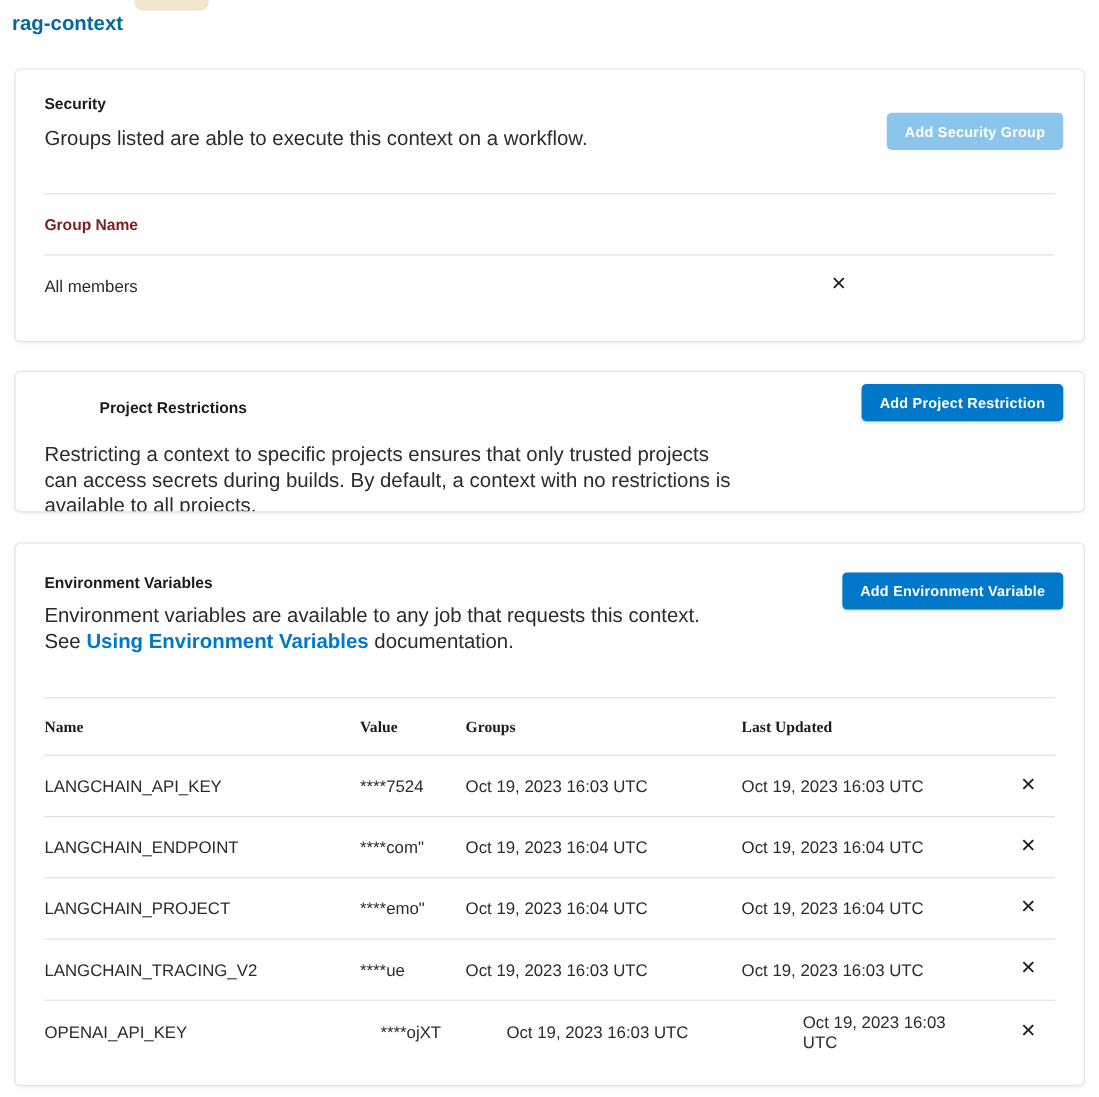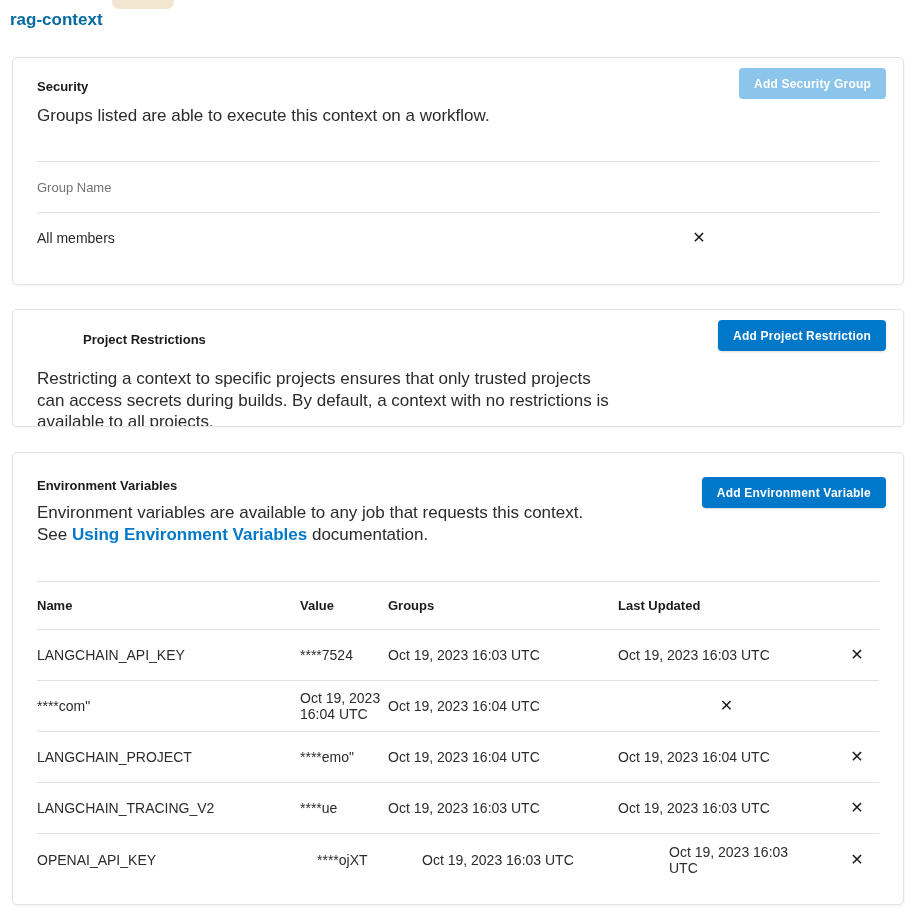--- a/index.html
+++ b/index.html
@@ -73,21 +73,21 @@
   }
   .divider{
     height:1px;
     background:var(--divider);
   }
   .div-sec1{margin-top:34px;}
   .div-sec2{margin-top:17px;}
   .div-env1{margin-top:36px;}
   .btn{
     position:absolute;
-    top:10px;right:17px;
+    top:36px;right:17px;
     height:31px;
     padding:0 15px;
     border:none;
     border-radius:4px;
     background:var(--primary-button);
     color:#ffffff;
     font-family:"Liberation Sans", sans-serif;
     font-size:12px;
     font-weight:600;
     letter-spacing:.2px;
@@ -96,23 +96,23 @@
   }
   .btn-disabled{
     background:var(--disabled-button);
     box-shadow:none;
   }
   .card-projects .btn{top:10px;}
   .card-envvars .btn{top:24px;}
   .group-header{
     margin-top:18px;
     font-size:13px;
-    font-weight:400;
+    font-weight:700;
     line-height:15px;
-    color:#737373;
+    color:#7f1d1d;
   }
   .group-row{
     position:relative;
     margin-top:17px;
     font-size:14px;
     line-height:17px;
     color:#2b2b2b;
   }
   .remove-btn{
     background:none;
@@ -141,20 +141,21 @@
     border-bottom:1px solid var(--divider);
     font-size:14px;
     color:#2b2b2b;
   }
   .erow:last-child{border-bottom:none;gap:17px;}
   .erow-header{
     height:48px;
     font-size:13px;
     font-weight:700;
     color:#1b1b1b;
+    font-family:Liberation Serif, serif;
   }
   .erow .remove-btn{justify-self:center;}
 </style>
 </head>
 <body>
 
 <h1 class="page-title">rag-context</h1>
 <div class="artifact"></div>
 
 <section class="card card-security">
@@ -194,20 +195,21 @@
 
     <div class="erow">
       <span>LANGCHAIN_API_KEY</span>
       <span>****7524</span>
       <span>Oct 19, 2023 16:03 UTC</span>
       <span>Oct 19, 2023 16:03 UTC</span>
       <button class="remove-btn"><span>✕</span></button>
     </div>
 
     <div class="erow">
+      <span>LANGCHAIN_ENDPOINT</span>
       <span>****com"</span>
       <span>Oct 19, 2023 16:04 UTC</span>
       <span>Oct 19, 2023 16:04 UTC</span>
       <button class="remove-btn"><span>✕</span></button>
     </div>
 
     <div class="erow">
       <span>LANGCHAIN_PROJECT</span>
       <span>****emo"</span>
       <span>Oct 19, 2023 16:04 UTC</span>

